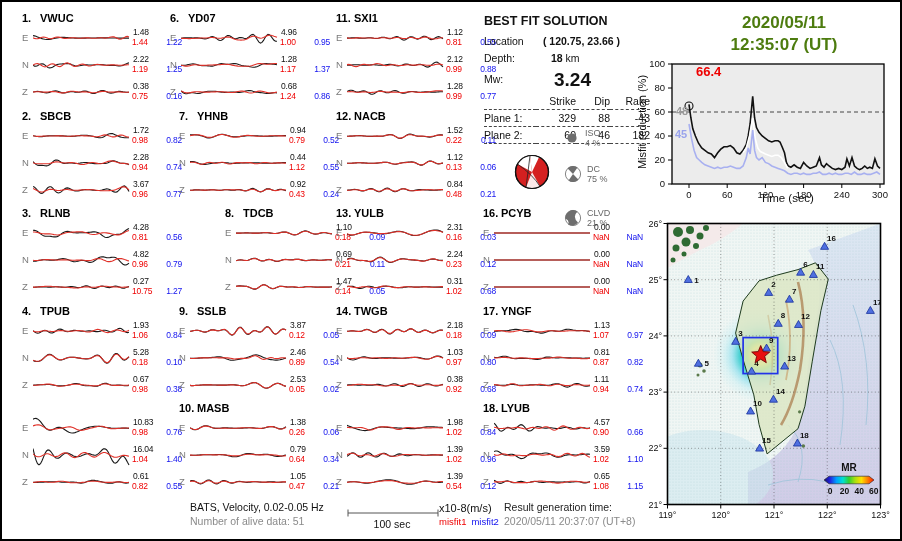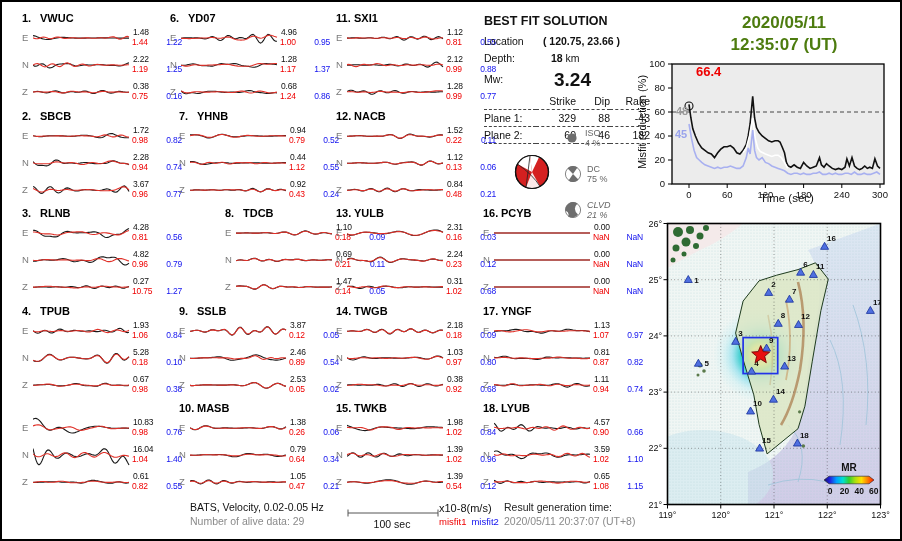--- a/index.html
+++ b/index.html
@@ -683,21 +683,20 @@
           <div class="vals">
             <div class="v-obs">0.38</div>
             <div class="v-line2">
               <span class="v-m1">0.92</span>
               <span class="v-m2">0.68</span>
             </div>
           </div>
         </div>
       </div>
       <div class="st" style="left: 334px; top: 400px;">
-        <div class="st-h"><span class="num">15.</span><span>TWKB</span></div>
         <div class="wrow" style="top: 13px;">
           <div class="comp">E</div>
           <svg class="wsvg" width="97" height="26">
             <path d="M0.0,10.3 L1.5,10.9 L3.0,11.5 L4.5,12.1 L6.0,12.7 L7.5,13.2 L9.0,13.7 L10.5,14.2 L12.0,14.6 L13.5,15.0 L15.0,15.3 L16.5,15.5 L18.0,15.6 L19.5,15.5 L21.0,15.3 L22.5,14.9 L24.0,14.5 L25.5,14.0 L27.0,13.5 L28.5,13.0 L30.0,12.6 L31.5,12.3 L33.0,12.1 L34.5,12.0 L36.0,12.0 L37.5,12.1 L39.0,12.2 L40.5,12.4 L42.0,12.5 L43.5,12.6 L45.0,12.7 L46.5,12.8 L48.0,12.9 L49.5,12.9 L51.0,13.0 L52.5,13.1 L54.0,13.1 L55.5,13.2 L57.0,13.3 L58.5,13.3 L60.0,13.4 L61.5,13.5 L63.0,13.6 L64.5,13.6 L66.0,13.6 L67.5,13.6 L69.0,13.5 L70.5,13.3 L72.0,13.1 L73.5,12.9 L75.0,12.6 L76.5,12.3 L78.0,12.1 L79.5,11.9 L81.0,11.7 L82.5,11.7 L84.0,11.7 L85.5,11.8 L87.0,11.9 L88.5,12.0 L90.0,12.1 L91.5,12.2 L93.0,12.3 L94.5,12.3 L96.0,12.5" fill="none" stroke="#1a1a1a" stroke-width="1.1"></path>
             <path d="M0.0,12.4 L1.5,12.5 L3.0,12.6 L4.5,12.7 L6.0,12.8 L7.5,12.8 L9.0,12.8 L10.5,12.7 L12.0,12.5 L13.5,12.5 L15.0,12.6 L16.5,13.0 L18.0,13.5 L19.5,14.1 L21.0,14.7 L22.5,15.0 L24.0,15.0 L25.5,14.6 L27.0,14.1 L28.5,13.4 L30.0,12.8 L31.5,12.3 L33.0,12.0 L34.5,11.9 L36.0,11.9 L37.5,11.9 L39.0,11.9 L40.5,11.9 L42.0,12.0 L43.5,12.2 L45.0,12.6 L46.5,13.1 L48.0,13.7 L49.5,14.1 L51.0,14.4 L52.5,14.4 L54.0,14.1 L55.5,13.7 L57.0,13.2 L58.5,12.7 L60.0,12.5 L61.5,12.5 L63.0,12.6 L64.5,12.8 L66.0,12.9 L67.5,13.0 L69.0,13.0 L70.5,12.9 L72.0,12.8 L73.5,12.8 L75.0,12.8 L76.5,12.8 L78.0,12.9 L79.5,12.9 L81.0,13.0 L82.5,12.9 L84.0,12.9 L85.5,12.8 L87.0,12.8 L88.5,12.8 L90.0,12.8 L91.5,12.8 L93.0,12.9 L94.5,12.9 L96.0,12.9" fill="none" stroke="#e03028" stroke-width="1.1"></path>
           </svg>
           <div class="vals">
             <div class="v-obs">1.98</div>
             <div class="v-line2">
               <span class="v-m1">1.02</span>
@@ -934,21 +933,21 @@
       <svg width="18" height="18" viewBox="0 0 18 18">
         <circle cx="9" cy="9" r="7.6" fill="#fff" stroke="#777" stroke-width="0.9"></circle>
         <path d="M9,9 L3.5,3.2 A7.6,7.6 0 0 1 13.5,2.4 Z" fill="#6e6e6e"></path>
         <path d="M9,9 L14.5,14.8 A7.6,7.6 0 0 1 4.5,15.6 Z" fill="#6e6e6e"></path>
       </svg>
       <div class="mech-txt">
           <div>DC</div>
           <div>75 %</div>
         </div>
     </div>
-    <div class="mech-item" style="top:80px;font-style:italic;">
+    <div class="mech-item" style="top:88px;">
       <svg width="18" height="18" viewBox="0 0 18 18">
         <circle cx="9" cy="9" r="7.6" fill="#fff" stroke="#777" stroke-width="0.9"></circle>
         <path d="M1.5,9.5 A7.6,7.6 0 0 1 13.5,2.6 Q8,8 14,13.5 A7.6,7.6 0 0 1 4,15.4 Q6,12 1.5,9.5 Z" fill="#6e6e6e"></path>
       </svg>
       <div class="mech-txt">
           <div>CLVD</div>
           <div>21 %</div>
         </div>
     </div>
   </div>
@@ -1134,21 +1133,21 @@
       <text x="72.75" y="298" text-anchor="middle" font-size="9" fill="#111">120°</text>
       <line x1="126" y1="284.5" x2="126" y2="288.5" stroke="#000" stroke-width="1"></line>
       <text x="126" y="298" text-anchor="middle" font-size="9" fill="#111">121°</text>
       <line x1="179.25" y1="284.5" x2="179.25" y2="288.5" stroke="#000" stroke-width="1"></line>
       <text x="179.25" y="298" text-anchor="middle" font-size="9" fill="#111">122°</text>
       <line x1="232.5" y1="284.5" x2="232.5" y2="288.5" stroke="#000" stroke-width="1"></line>
       <text x="232.5" y="298" text-anchor="middle" font-size="9" fill="#111">123°</text>
     </svg>
 
   <div class="foot1">BATS, Velocity, 0.02-0.05 Hz</div>
-  <div class="foot2">Number of alive data: 29</div>
+  <div class="foot2">Number of alive data: 51</div>
   <svg class="sbar" width="92" height="12">
     <path d="M1,1.5 V8.5 M1,5 H91 M91,1.5 V8.5" stroke="#555" stroke-width="1" fill="none"></path>
   </svg>
   <div class="sbar-lab">100 sec</div>
   <div class="units">x10-8(m/s)</div>
   <div class="mlegend">
     <span class="m1">misfit1</span><span class="m2">misfit2</span>
   </div>
   <div class="res1">Result generation time:</div>
   <div class="res2">2020/05/11 20:37:07 (UT+8)</div>

